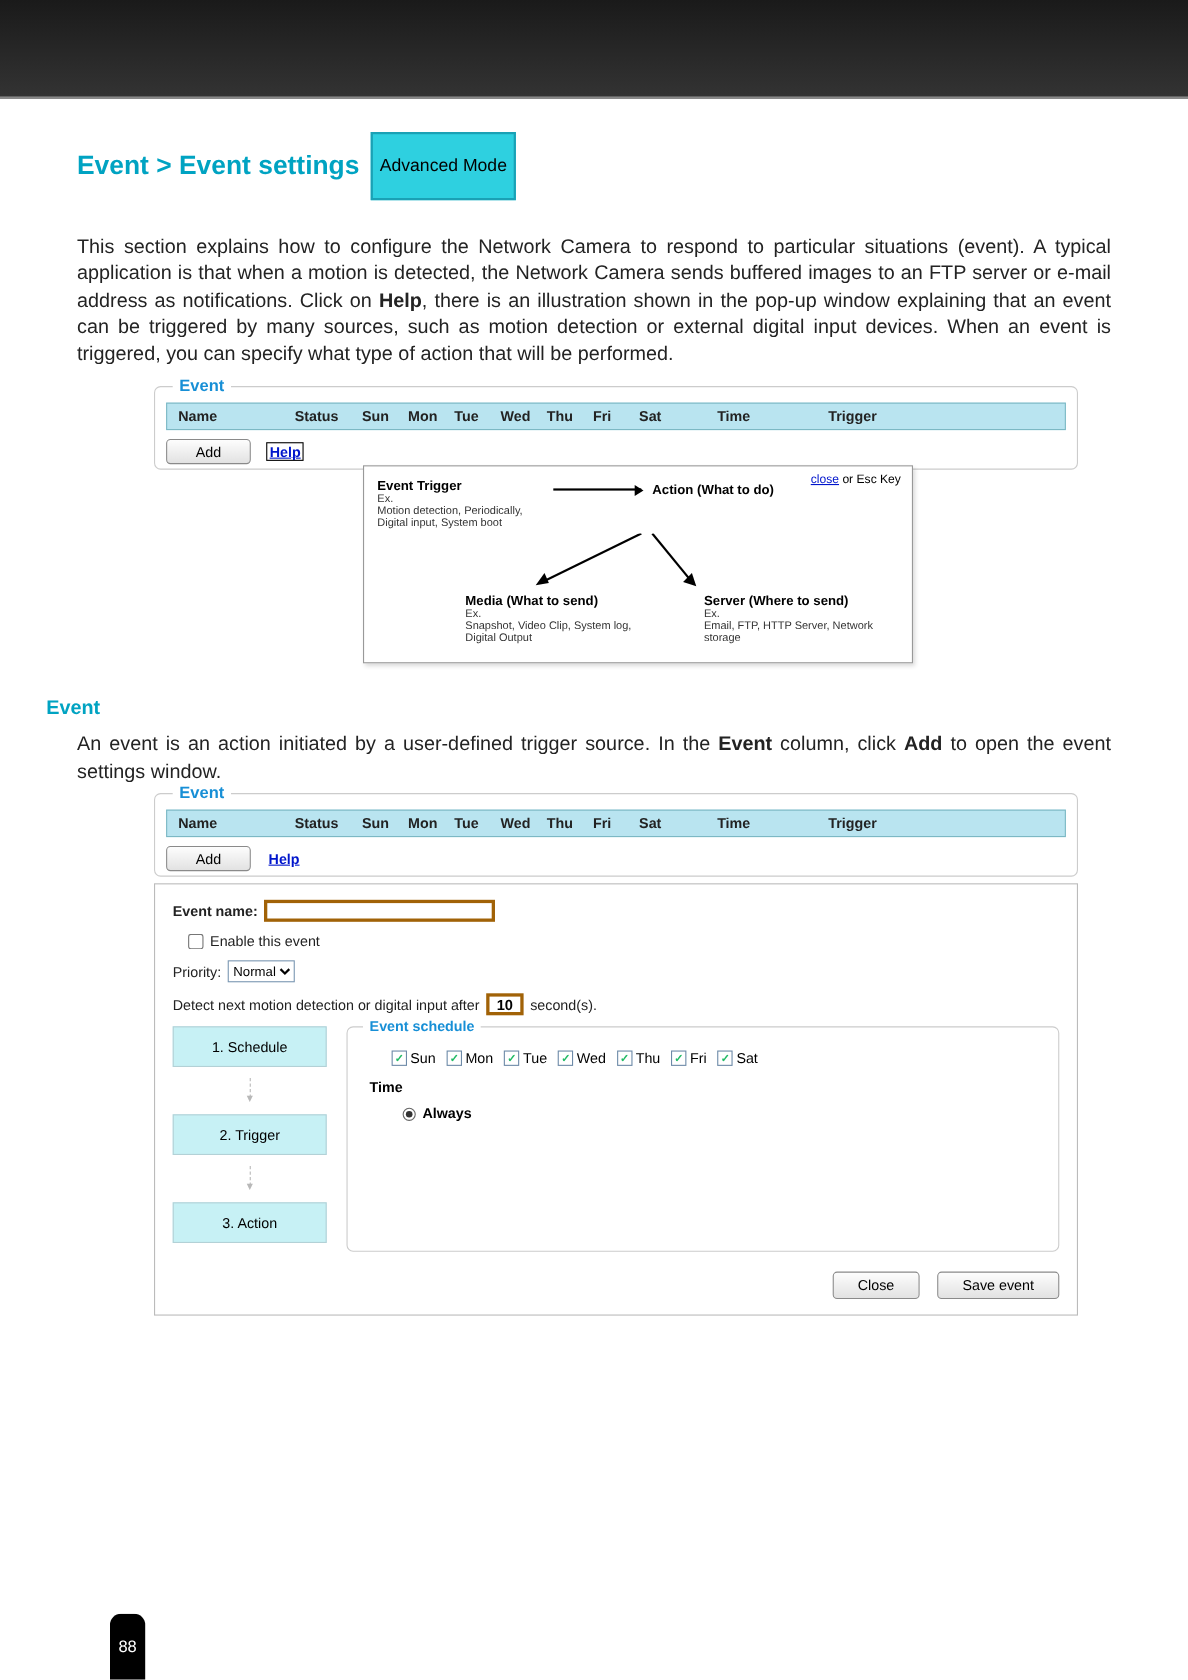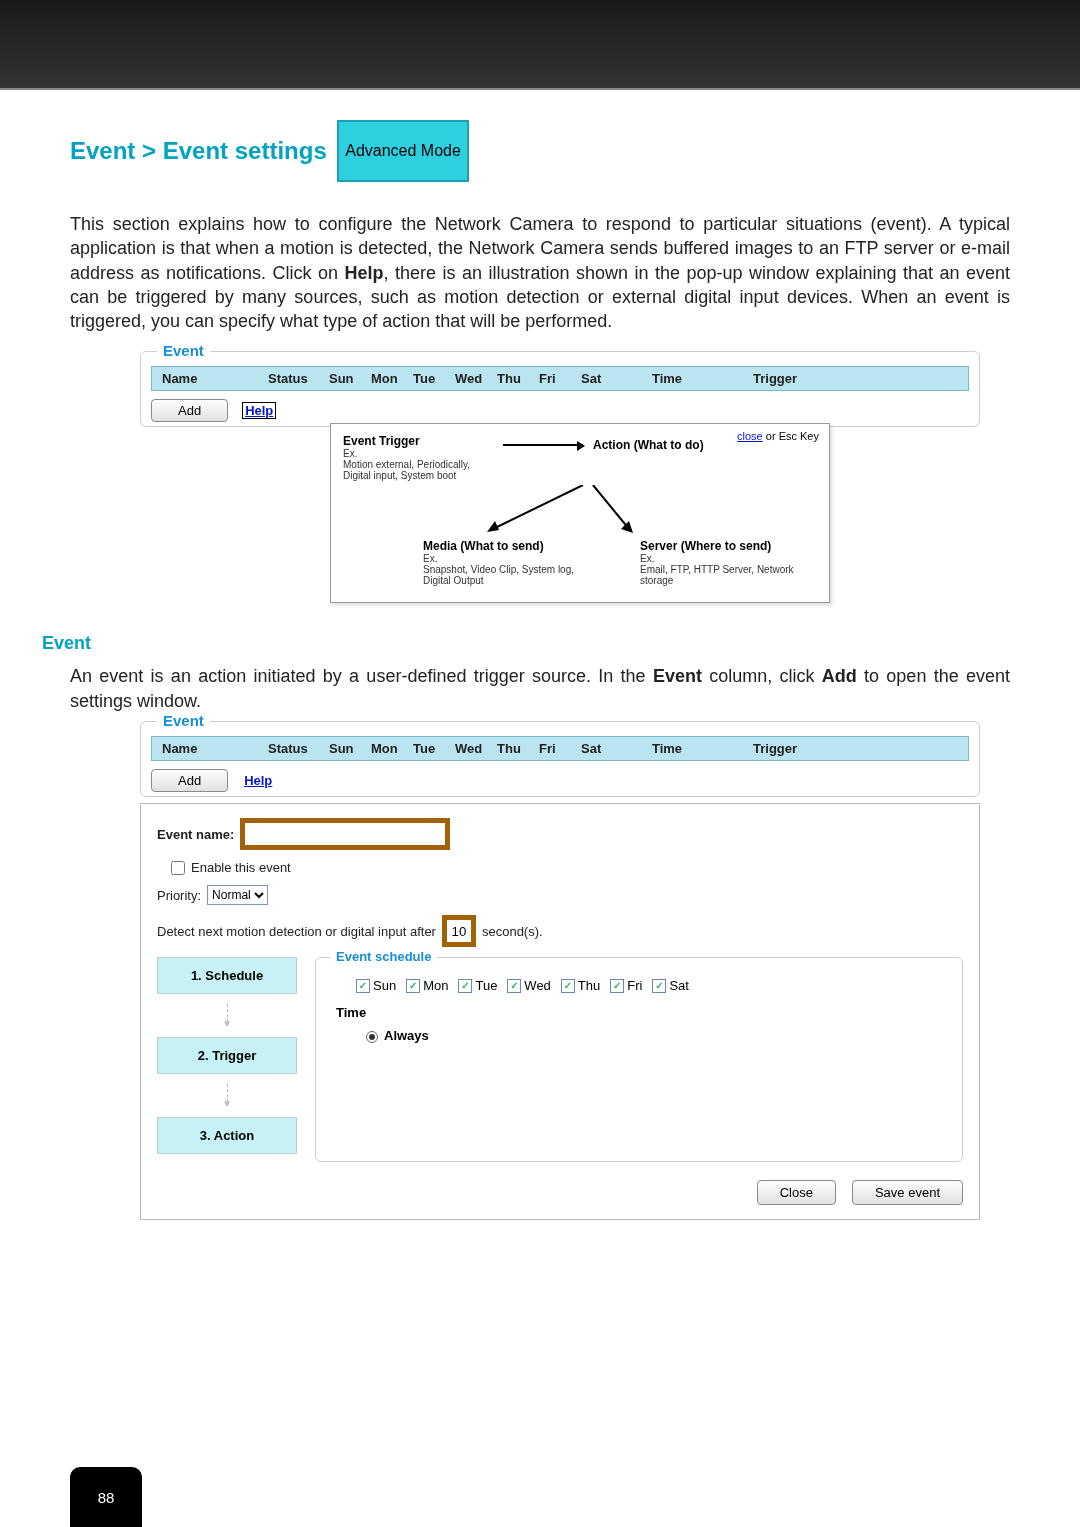--- a/index.html
+++ b/index.html
@@ -34,43 +34,43 @@
   .arrow-right { display: inline-block; width: 120px; border-top: 2px solid #000; position: relative; vertical-align: middle; }
   .arrow-right::after { content: ""; position: absolute; right: -2px; top: -5px; border-left: 8px solid #000; border-top: 5px solid transparent; border-bottom: 5px solid transparent; }
   .diag-line { position: relative; height: 50px; margin-top: 4px; }
   .diag-line svg { position: absolute; left: 40px; top: 0; }
   .popup-row { display: flex; gap: 40px; margin-top: 4px; }
   .section-h { color: #00a3c2; font-size: 18px; font-weight: bold; margin-top: 30px; margin-bottom: 10px; }
   .body-text { font-size: 18px; color: #232323; text-align: justify; line-height: 1.35; margin-bottom: 8px; }
   .settings-panel { border: 1px solid #bbb; margin-top: 6px; padding: 14px 16px; background: #fff; font-size: 13px; }
   .form-row { margin-bottom: 10px; display: flex; align-items: center; gap: 6px; }
   .form-row label { color: #222; }
-  .txt { border: 5px solid #a16207; background: #fff; height: 32px; }
+  .txt { border: 3px solid #a16207; background: #fff; height: 20px; font-weight: bold; }
   .sel { border: 1px solid #7a97b2; background: #fff; font-size: 12px; height: 20px; }
   .chk { width: 14px; height: 14px; }
   .schedule-layout { display: flex; gap: 18px; }
   .steps { width: 140px; }
-  .step { background: #c7f1f5; border: 1px solid #b3d1d6; text-align: center; font-size: 13px; padding: 10px 0; margin-bottom: 6px; position: relative; font-weight: bold; }
+  .step { background: #c7f1f5; border: 1px solid #b3d1d6; text-align: center; font-size: 13px; padding: 10px 0; margin-bottom: 6px; position: relative; font-weight: normal; }
   .step-arrow { text-align: center; color: #b8b8b8; font-size: 11px; line-height: 1; padding: 4px 0 8px 0; }
   .step-arrow::before { content: ""; display: block; width: 0; margin: 0 auto 0 auto; border-left: 1px dashed #b8b8b8; height: 18px; }
   .step-arrow::after { content: "▾"; display: block; margin-top: -4px; }
   .sched-field { border: 1px solid #ccc; border-radius: 6px; position: relative; padding: 20px 16px 110px 16px; flex: 1; }
   .sched-legend { position: absolute; top: -9px; left: 14px; background: #fff; color: #178fd6; font-weight: bold; font-size: 13px; padding: 0 6px; }
   .days-row { display: flex; gap: 10px; align-items: center; font-size: 13px; margin-bottom: 12px; margin-left: 24px; }
   .days-row .d { display: flex; align-items: center; gap: 3px; }
   .tick { width: 14px; height: 14px; border: 1px solid #6d8aa8; display: inline-flex; align-items: center; justify-content: center; font-size: 10px; color: #2b6; font-weight: bold; }
   .time-block { margin-left: 4px; font-size: 13px; }
   .radio-row { display: flex; align-items: flex-end; gap: 6px; margin: 8px 0 8px 30px; }
   .radio { width: 12px; height: 12px; border: 1px solid #666; border-radius: 50%; display: inline-flex; align-items: center; justify-content: center; }
   .radio.sel::after { content: ""; width: 6px; height: 6px; border-radius: 50%; background: #333; }
   .time-in { width: 52px; border: 1px solid #999; background: #f4f4f4; color: #888; text-align: center; font-size: 12px; height: 20px; }
   .footer-btns { display: flex; justify-content: flex-end; gap: 16px; margin-top: 18px; }
   .btn2 { border: 1px solid #8a8a8a; background: linear-gradient(#fdfdfd, #e2e2e2); border-radius: 4px; padding: 4px 22px; font-size: 13px; cursor: pointer; }
   .page-num-tab { position: fixed; left: 70px; bottom: 0; }
-  .page-num { width: 72px; height: 60px; background: #000; border-radius: 10px 10px 0 0; color: #fff; display: flex; align-items: center; justify-content: center; font-size: 15px; }
+  .page-num { width: 32px; height: 60px; background: #000; border-radius: 10px 10px 0 0; color: #fff; display: flex; align-items: center; justify-content: center; font-size: 15px; margin-left: 30px; }
 </style>
 </head>
 <body>
 
 <div class="topbar"></div>
 
 <div class="page">
 
   <div class="title-line">
     <span class="title-text">Event &gt; Event settings</span>
@@ -104,21 +104,21 @@
     </div>
 
     <div class="popup">
       <div class="close">
         <a>close</a><span> or Esc Key</span>
       </div>
       <div style="display:flex; align-items:center; gap:10px; ">
         <div style="width:150px;">
           <div class="hdr">Event Trigger</div>
           <div class="ex">Ex.</div>
-          <div class="ex">Motion external, Periodically, Digital input, System boot</div>
+          <div class="ex">Motion detection, Periodically, Digital input, System boot</div>
         </div>
         <span class="arrow-right" style="width:80px; margin-top:-26px;"></span>
         <div class="hdr" style="margin-top:-26px;">Action (What to do)</div>
       </div>
       <div class="diag-line">
         <svg width="260" height="50">
           <line x1="200" y1="0" x2="110" y2="44" stroke="#000" stroke-width="2"></line>
           <polygon points="104,47 116,45 112,36" fill="#000"></polygon>
           <line x1="210" y1="0" x2="246" y2="44" stroke="#000" stroke-width="2"></line>
           <polygon points="250,48 238,44 246,36" fill="#000"></polygon>

